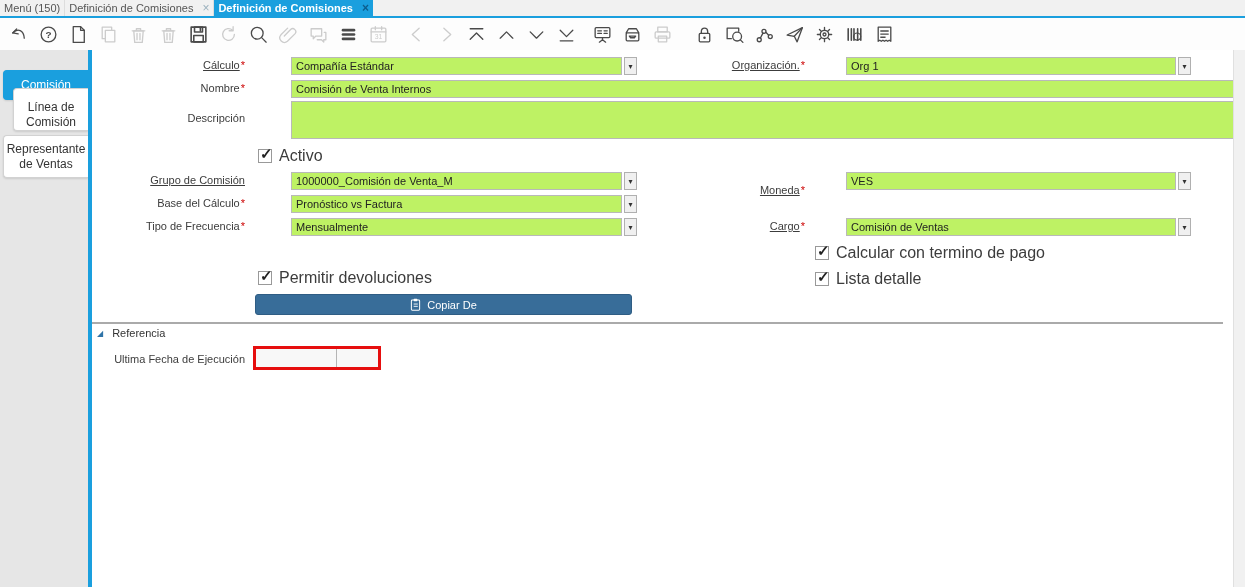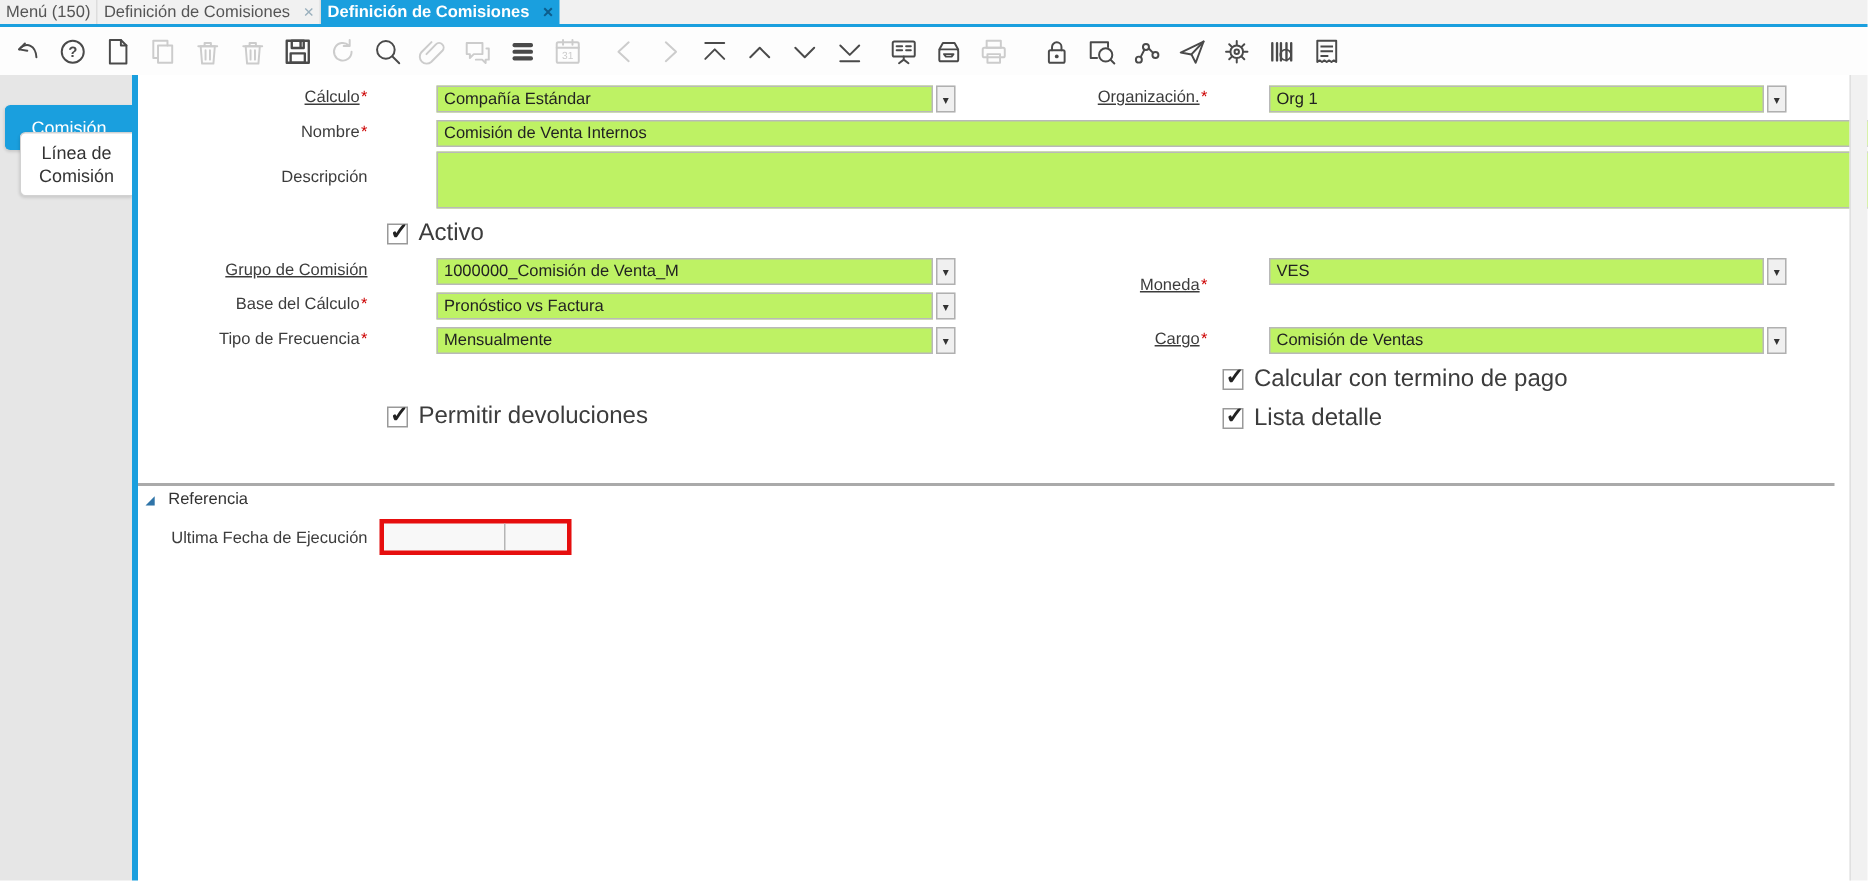--- a/index.html
+++ b/index.html
@@ -29,21 +29,21 @@
 
   
   .sidebar { position:absolute; left:0; top:50px; width:88px; height:537px; background:#e6e6e6; }
   .blueline { position:absolute; left:88px; top:50px; width:4px; height:537px; background:#1a9fde; }
   .stab { position:absolute; background:#fff; border:1px solid #d2d2d2; border-right:none;
           border-radius:4px 0 0 4px; display:flex; align-items:center; justify-content:center;
           text-align:center; font-size:12px; color:#333; line-height:1.25; overflow:hidden;
           box-shadow:0 1px 2px rgba(0,0,0,.12); cursor:default; }
   .stab.active { background:#1a9fde; color:#fff; border-color:#1a9fde; }
   .stab1 { left:3px; top:7px; width:85px; height:30px;margin-top:13px; }
-  .stab2 { left:13px; top:38px; width:75px; height:43px; }
+  .stab2 { left:13px; top:38px; width:75px; height:43px;align-items:flex-end; }
   .stab3 { left:3px; top:85px; width:85px; height:43px; }
 
   
   .content { position:absolute; left:92px; top:50px; width:1141px; height:537px; background:#fff; }
   .scrollbar { position:absolute; right:0; top:50px; width:12px; height:537px;
                background:#f1f1f1; border-left:1px solid #e0e0e0; }
 
   .lbl { position:absolute; width:153px; left:0; text-align:right; font-size:11px;
          color:#3c3c3c; line-height:16px; white-space:nowrap; }
   .lbl.rcol { left:560px; }
@@ -278,20 +278,23 @@
     </span>
 </div>
 
 <div class="sidebar">
   <div class="stab stab1 active">
     <span>Comisión</span>
   </div>
   <div class="stab stab2">
     <span>Línea de Comisión</span>
   </div>
+  <div class="stab stab3">
+    <span>Representante de Ventas</span>
+  </div>
 </div>
 <div class="blueline"></div>
 
 <div class="content">
 
   <div class="lbl" style="top:7px">
     <span class="lk">Cálculo</span><span class="req">*</span>
   </div>
   <div class="combo" style="left:163px; top:7px; width:382px">
     <input class="fld" value="Compañía Estándar" style="">
@@ -372,20 +375,28 @@
     </span>
     <span class="cblabel">Permitir devoluciones</span>
   </div>
   <div class="cbrow" style="left:723px; top:220px">
     <span class="cb">
       <span class="mark">✓</span>
     </span>
     <span class="cblabel">Lista detalle</span>
   </div>
 
+  <div class="bluebtn">
+    <svg width="11" height="13" viewBox="0 0 12 14">
+      <rect x="1.5" y="2.2" width="9" height="11" rx="1" fill="none" stroke="#fff" stroke-width="1.1"></rect>
+      <rect x="4" y="0.8" width="4" height="2.6" rx="0.7" fill="#fff"></rect>
+      <path d="M4 6.5 h4.5 M4 9 h4.5" stroke="#fff" stroke-width="1"></path>
+    </svg>
+    <span>Copiar De</span>
+  </div>
 
   <div class="divider"></div>
   <div class="groupheader">
     <span class="tri">◢</span>
     <span class="gtitle">Referencia</span>
   </div>
 
   <div class="lbl" style="top:301px">
     <span>Ultima Fecha de Ejecución</span>
   </div>

